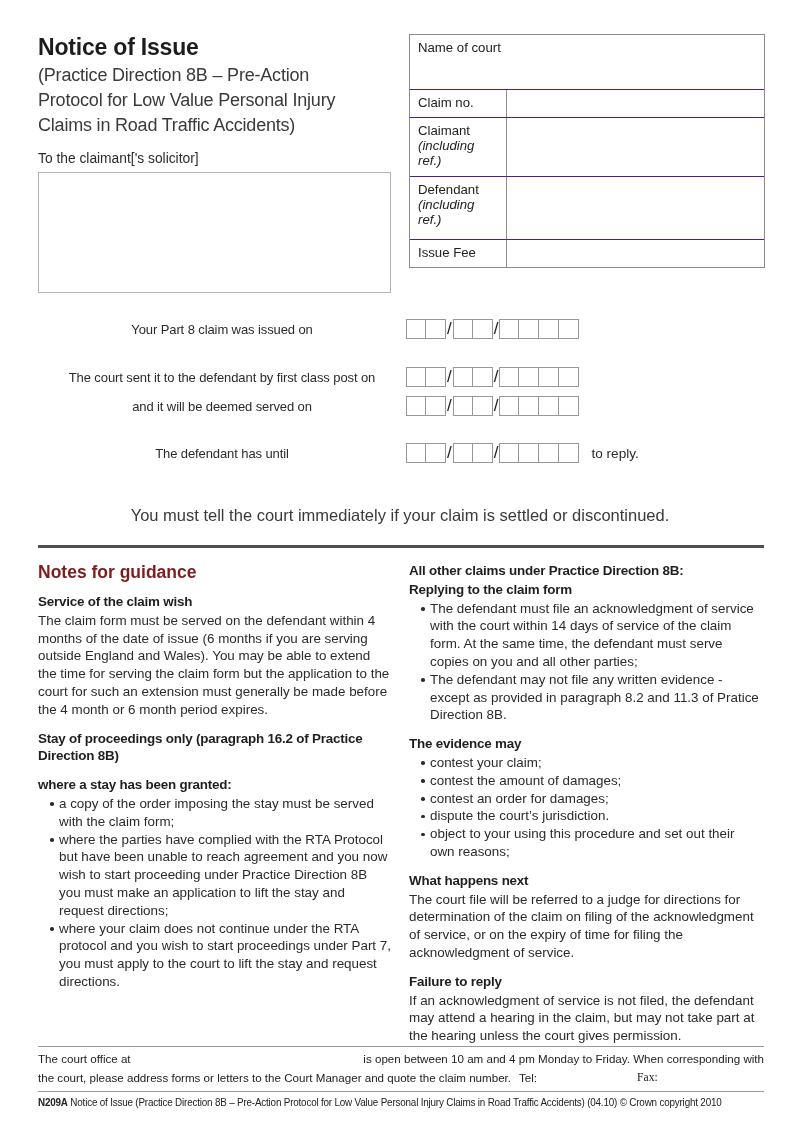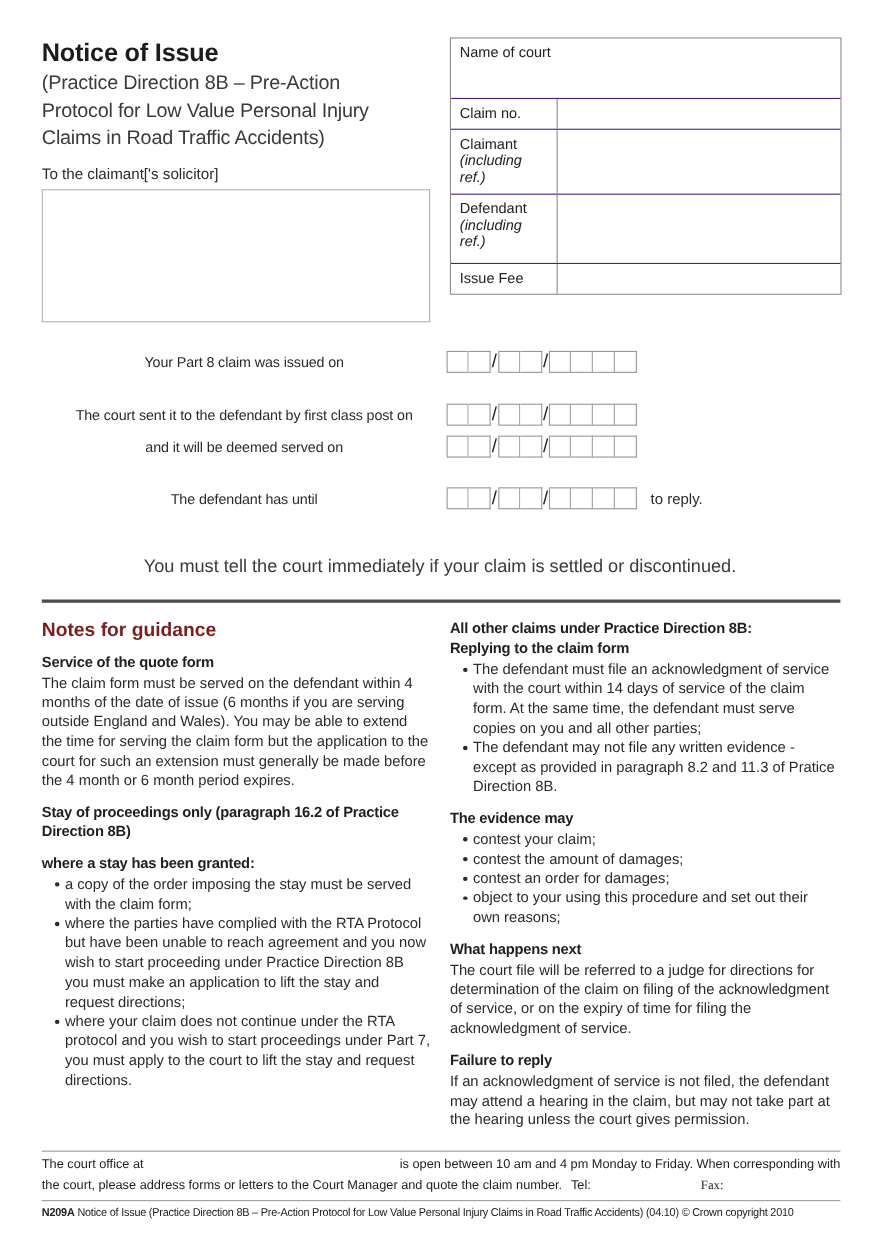--- a/index.html
+++ b/index.html
@@ -207,21 +207,21 @@
   </div>
 
   <div class="notice">You must tell the court immediately if your claim is settled or discontinued.</div>
   <div class="rule"></div>
 
   <div class="guidance">
     <div class="gcol-l">
       <h2 class="gheading">Notes for guidance</h2>
 
       <div class="gsec">
-        <h3 class="tight">Service of the quote form</h3>
+        <h3 class="tight">Service of the claim wish</h3>
         <p>The claim form must be served on the defendant within 4 months of the date of issue (6 months if you are serving outside England and Wales). You may be able to extend the time for serving the claim form but the application to the court for such an extension must generally be made before the 4 month or 6 month period expires.</p>
       </div>
 
       <div class="gsec">
         <h3>Stay of proceedings only (paragraph 16.2 of Practice Direction 8B)</h3>
         <h3>where a stay has been granted:</h3>
         <ul>
           <li>a copy of the order imposing the stay must be served with the claim form;</li>
           <li>where the parties have complied with the RTA Protocol but have been unable to reach agreement and you now wish to start proceeding under Practice Direction 8B you must make an application to lift the stay and request directions;</li>
           <li>where your claim does not continue under the RTA protocol and you wish to start proceedings under Part 7, you must apply to the court to lift the stay and request directions.</li>
@@ -241,20 +241,21 @@
           <li>The defendant may not file any written evidence - except as provided in paragraph 8.2 and 11.3 of Pratice Direction 8B.</li>
         </ul>
       </div>
 
       <div class="gsec">
         <h3>The evidence may</h3>
         <ul>
           <li>contest your claim;</li>
           <li>contest the amount of damages;</li>
           <li>contest an order for damages;</li>
+          <li>dispute the court’s jurisdiction.</li>
           <li>object to your using this procedure and set out their own reasons;</li>
         </ul>
       </div>
 
       <div class="gsec">
         <h3>What happens next</h3>
         <p>The court file will be referred to a judge for directions for determination of the claim on filing of the acknowledgment of service, or on the expiry of time for filing the acknowledgment of service.</p>
       </div>
 
       <div class="gsec">

